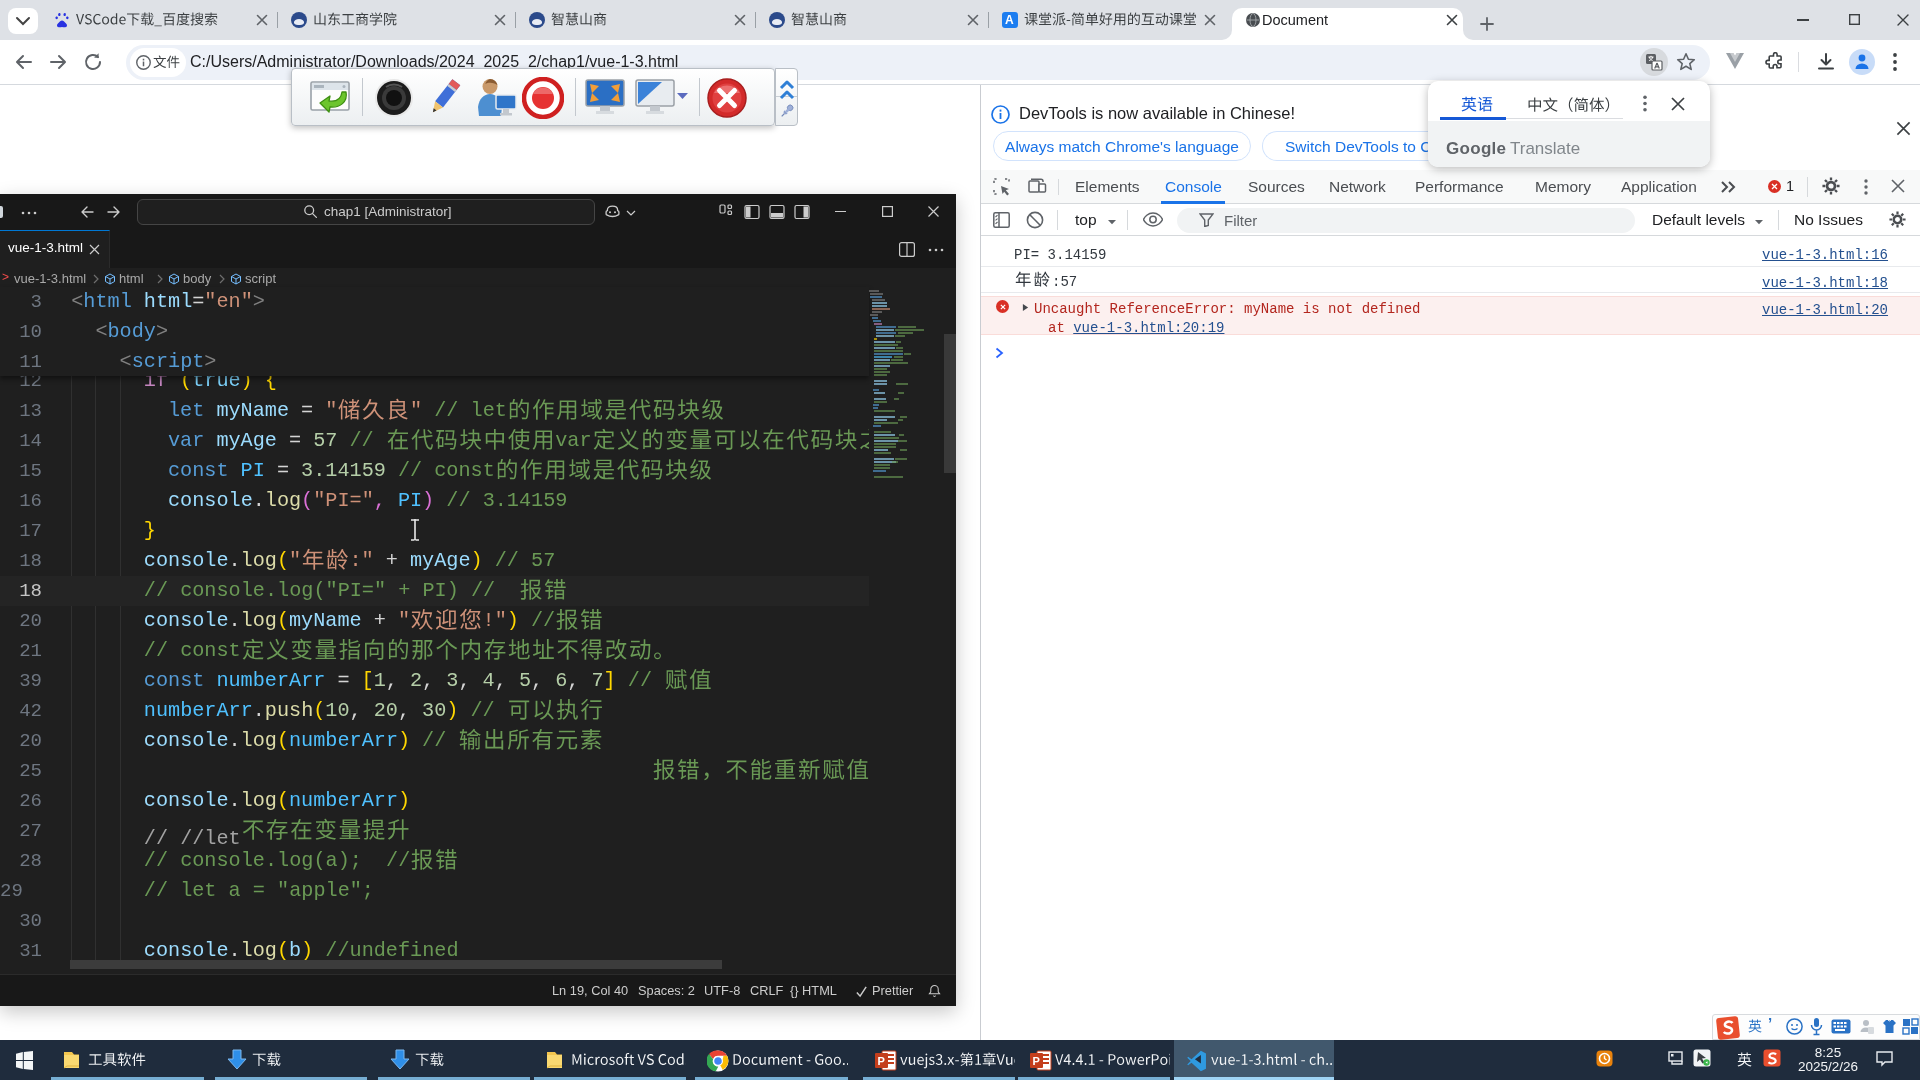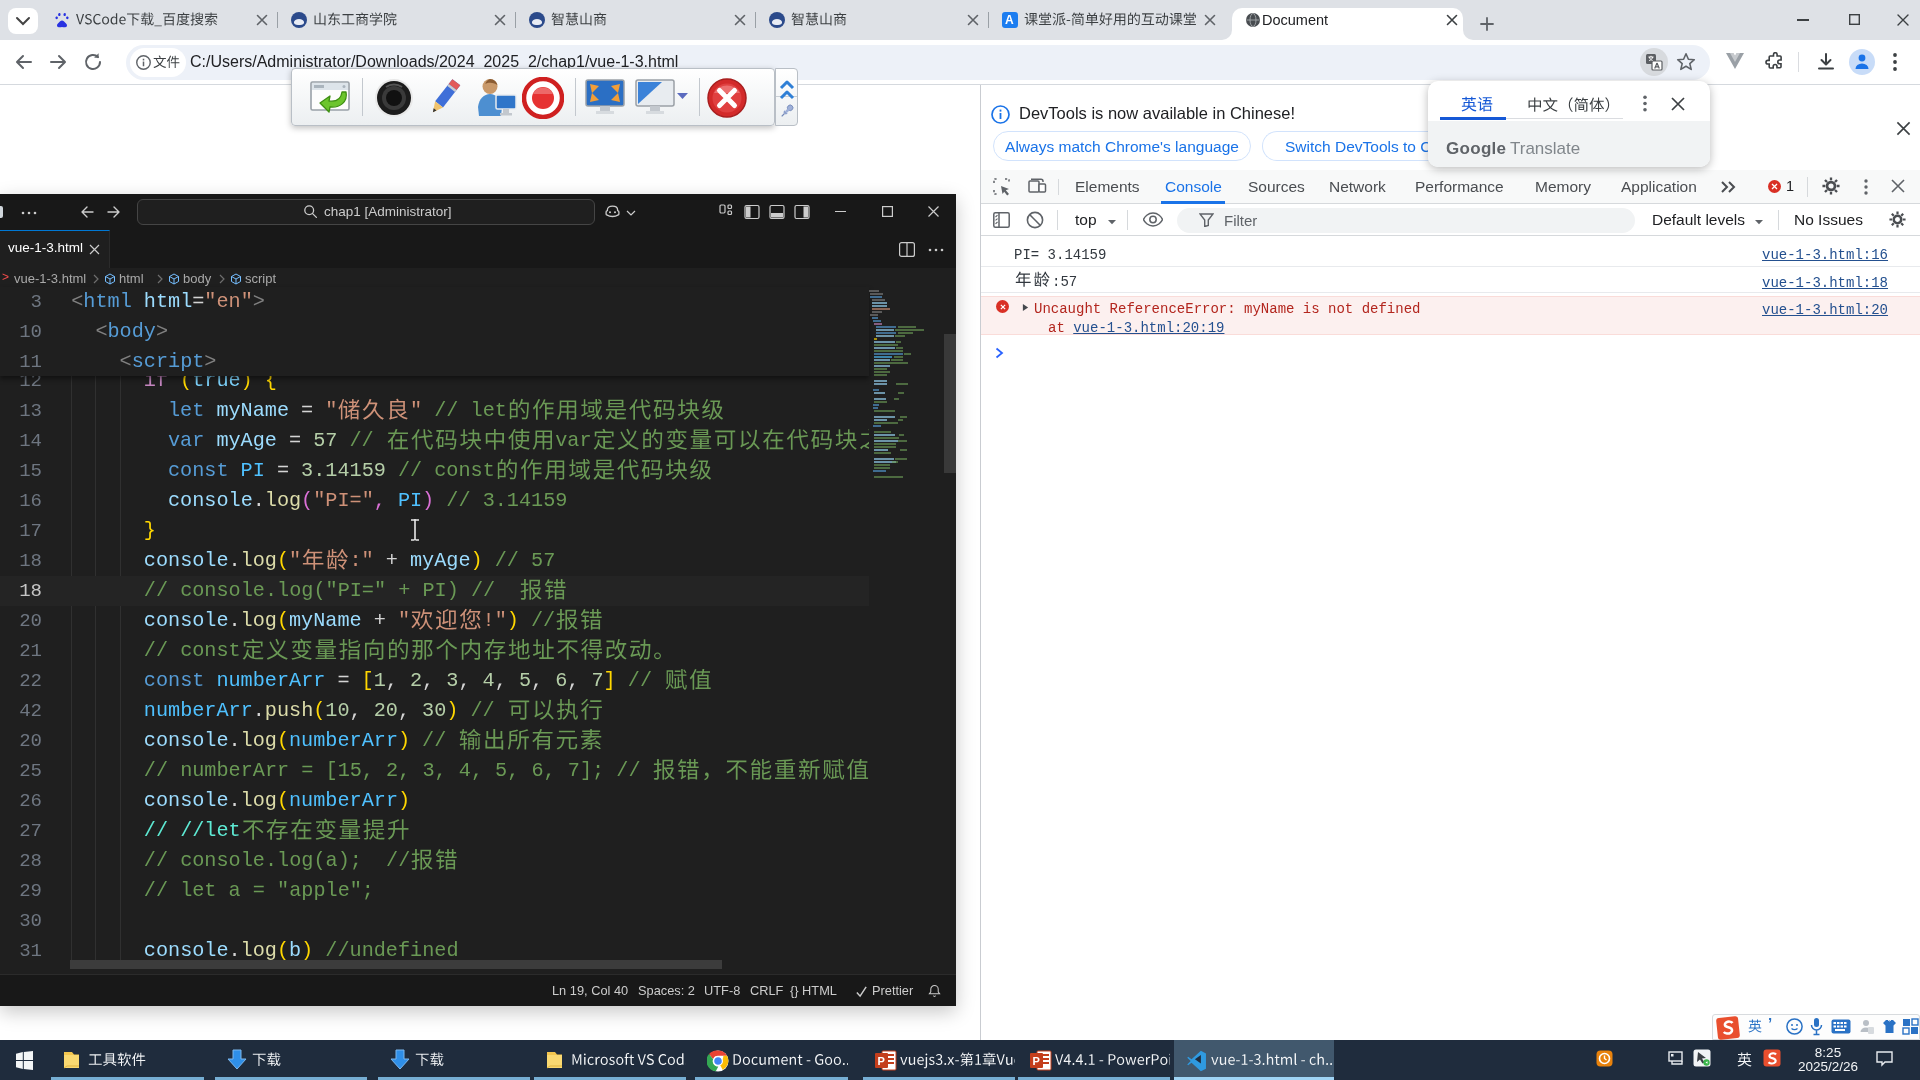--- a/index.html
+++ b/index.html
@@ -374,21 +374,21 @@
       </div>
       <div class="cl abs" style="left:0;top:349.4px;width:868px;height:30px">
         <b style="left:0;top:0;width:42px;text-align:right;color:#6e7681;font-size:19px">21</b>
         <b style="left:47.0px;top:0;color:#d4d4d4">        </b>
         <b style="left:143.8px;top:0;color:#6a9955">// const</b>
         <svg style="position:absolute;left:240.6px;top:1.9px" width="435.6" height="29.4" viewBox="0 0 435.6 29.4">
           <path fill="#6a9955" d="M5.9 11.4C5.4 15.4 4.1 18.7 1.6 20.6C2 20.9 2.7 21.5 3 21.8C4.5 20.5 5.6 18.7 6.4 16.6C8.5 20.6 11.9 21.3 16.6 21.3H21.9C21.9 20.8 22.2 20 22.5 19.6C21.4 19.7 17.5 19.7 16.7 19.7C15.3 19.7 14.1 19.6 13 19.4V14.8H19.7V13.2H13V9.5H18.8V7.9H5.6V9.5H11.2V18.9C9.3 18.2 7.9 16.9 7 14.5C7.3 13.6 7.4 12.6 7.6 11.5ZM10.4 1.2C10.8 1.9 11.2 2.8 11.5 3.5H2.7V8.4H4.3V5.1H19.8V8.4H21.5V3.5H13.4C13.2 2.7 12.6 1.6 12.1 0.8Z M34.3 1.4C35.1 3.1 36.2 5.4 36.6 6.9L38.1 6.2C37.7 4.8 36.7 2.5 35.8 0.8ZM42.9 2.6C41.5 6.9 39.4 10.7 36.4 13.8C33.5 11 31.3 7.4 29.8 3.5L28.3 4C29.9 8.2 32.2 12 35.1 15.1C32.6 17.2 29.6 19 25.8 20.2C26.1 20.6 26.5 21.3 26.7 21.7C30.6 20.3 33.8 18.5 36.3 16.2C38.9 18.6 42 20.5 45.6 21.7C45.8 21.2 46.4 20.5 46.7 20.2C43.3 19.1 40.2 17.3 37.6 15C40.8 11.7 43 7.7 44.6 3.1Z M54.2 5.7C53.6 7.3 52.4 8.9 51.2 10C51.6 10.2 52.2 10.7 52.5 10.9C53.7 9.7 55 7.9 55.8 6.1ZM64.8 6.5C66.2 7.8 67.8 9.7 68.7 11L70 10.1C69.2 8.9 67.6 7.1 66.1 5.8ZM59 1.1C59.4 1.8 59.8 2.6 60.1 3.2H50.8V4.7H57V11.6H58.7V4.7H62.2V11.6H63.9V4.7H70.2V3.2H62C61.7 2.5 61.1 1.5 60.6 0.7ZM52.2 12.2V13.8H54C55.2 15.5 56.8 17 58.8 18.2C56.3 19.2 53.3 19.9 50.4 20.3C50.7 20.6 51.1 21.3 51.2 21.8C54.5 21.2 57.7 20.4 60.5 19.1C63.1 20.4 66.3 21.3 69.8 21.8C70 21.3 70.4 20.6 70.8 20.3C67.6 19.9 64.7 19.2 62.2 18.2C64.6 16.9 66.5 15.2 67.8 12.9L66.7 12.2L66.4 12.2ZM55.9 13.8H65.2C64.1 15.2 62.4 16.5 60.5 17.4C58.6 16.4 57 15.2 55.9 13.8Z M79.1 4.9H90.3V6.1H79.1ZM79.1 2.7H90.3V3.9H79.1ZM77.4 1.6V7.1H92V1.6ZM74.6 8.1V9.4H94.8V8.1ZM78.6 13.7H83.8V15H78.6ZM85.5 13.7H91V15H85.5ZM78.6 11.5H83.8V12.7H78.6ZM85.5 11.5H91V12.7H85.5ZM74.5 19.8V21.1H95V19.8H85.5V18.5H93.1V17.3H85.5V16.1H92.6V10.4H77V16.1H83.8V17.3H76.4V18.5H83.8V19.8Z M116.5 2.2C114.8 3 111.9 3.8 109.2 4.4V1H107.6V7.4C107.6 9.4 108.3 9.9 110.9 9.9C111.4 9.9 115.6 9.9 116.2 9.9C118.4 9.9 119 9.1 119.2 6.1C118.7 6 118 5.8 117.6 5.5C117.5 7.9 117.3 8.4 116.1 8.4C115.2 8.4 111.7 8.4 111 8.4C109.5 8.4 109.2 8.2 109.2 7.4V5.8C112.2 5.2 115.5 4.4 117.8 3.5ZM109.2 16.9H116.5V19.2H109.2ZM109.2 15.5V13.2H116.5V15.5ZM107.6 11.8V21.7H109.2V20.6H116.5V21.6H118.2V11.8ZM101.8 0.9V5.5H98.6V7.1H101.8V11.9L98.3 12.9L98.8 14.5L101.8 13.7V19.7C101.8 20 101.6 20.1 101.3 20.1C101 20.1 100.1 20.1 99.1 20.1C99.3 20.6 99.5 21.3 99.6 21.7C101.1 21.7 102 21.6 102.6 21.4C103.2 21.1 103.4 20.7 103.4 19.7V13.2L106.4 12.2L106.2 10.7L103.4 11.5V7.1H106.1V5.5H103.4V0.9Z M131.7 0.9C131.4 2 130.8 3.6 130.3 4.8H124V21.7H125.7V6.5H140.6V19.4C140.6 19.9 140.5 20 140 20C139.5 20 138 20 136.4 19.9C136.6 20.4 136.9 21.2 136.9 21.7C139 21.7 140.4 21.7 141.2 21.4C142 21.1 142.3 20.6 142.3 19.4V4.8H132.1C132.7 3.7 133.3 2.4 133.8 1.2ZM130.2 11H135.9V15.4H130.2ZM128.7 9.5V18.6H130.2V17H137.5V9.5Z M158.5 10.3C159.7 12 161.3 14.2 161.9 15.6L163.4 14.7C162.6 13.4 161.1 11.2 159.8 9.6ZM151.4 0.9C151.2 2 150.9 3.4 150.5 4.6H148V21.1H149.5V19.3H155.8V4.6H152.1C152.4 3.6 152.9 2.3 153.3 1.2ZM149.5 6.1H154.3V10.8H149.5ZM149.5 17.8V12.3H154.3V17.8ZM159.5 0.8C158.8 3.9 157.6 7.1 156 9.1C156.4 9.3 157.1 9.8 157.4 10C158.2 9 158.9 7.6 159.6 6H165.3C165.1 15.1 164.7 18.6 164 19.4C163.7 19.7 163.5 19.7 163 19.7C162.5 19.7 161.1 19.7 159.7 19.6C160 20 160.2 20.8 160.2 21.2C161.5 21.3 162.8 21.3 163.6 21.3C164.4 21.2 164.9 21 165.4 20.3C166.3 19.2 166.6 15.7 167 5.3C167 5.1 167 4.5 167 4.5H160.2C160.5 3.4 160.9 2.3 161.1 1.2Z M179.9 3.6 179.8 7.4H176.6C176.6 6.2 176.7 4.9 176.7 3.6ZM171.5 12.6V14.2H174.2C173.6 16.7 172.7 18.8 171.1 20.4C171.5 20.7 172.3 21.4 172.5 21.7C174.2 19.7 175.3 17.2 175.8 14.2H179.7C179.6 17.4 179.5 18.8 179.2 19.2C179 19.6 178.8 19.7 178.5 19.7C178.1 19.7 177.1 19.7 176.1 19.6C176.4 20.1 176.6 20.8 176.6 21.4C177.6 21.4 178.6 21.5 179.3 21.4C180 21.3 180.4 21 180.8 20.4C181.5 19.3 181.5 15.4 181.5 3C181.5 2.8 181.5 2 181.5 2H171.4V3.6H175C175 4.9 174.9 6.2 174.9 7.4H171.7V8.9H174.8C174.8 10.2 174.6 11.5 174.4 12.6ZM179.8 8.9 179.8 12.6H176.1C176.3 11.5 176.4 10.2 176.5 8.9ZM183.4 2.1V21.7H185.1V3.7H189.4C188.7 5.5 187.6 7.9 186.6 9.8C189 11.8 189.8 13.4 189.8 14.8C189.8 15.7 189.6 16.3 189.1 16.6C188.8 16.8 188.3 16.8 187.9 16.8C187.4 16.9 186.6 16.9 185.8 16.8C186.1 17.3 186.2 18 186.3 18.4C187 18.5 187.9 18.5 188.6 18.4C189.2 18.3 189.8 18.2 190.2 17.9C191 17.4 191.4 16.3 191.4 15C191.4 13.4 190.7 11.7 188.3 9.5C189.5 7.5 190.7 4.9 191.6 2.8L190.5 2L190.2 2.1Z M204.8 7.6V21.7H206.6V7.6ZM205.8 0.9C203.6 4.7 199.5 8 195.2 9.8C195.7 10.2 196.2 10.9 196.5 11.4C199.9 9.7 203.3 7.1 205.7 3.9C208.7 7.5 211.7 9.6 215.1 11.4C215.3 10.9 215.8 10.2 216.3 9.9C212.8 8.2 209.6 6 206.7 2.6L207.3 1.6Z M220.8 4.8V21.8H222.5V6.5H229C228.9 9.4 228.1 13.2 223.1 15.9C223.5 16.1 224.1 16.8 224.3 17.1C227.4 15.4 229 13.2 229.9 11C231.9 13 234.2 15.3 235.4 16.8L236.8 15.7C235.4 14 232.6 11.4 230.4 9.4C230.6 8.4 230.7 7.4 230.8 6.5H237.3V19.4C237.3 19.9 237.2 20 236.8 20C236.3 20 234.8 20 233.2 20C233.4 20.4 233.7 21.2 233.8 21.7C235.8 21.7 237.2 21.7 238 21.4C238.8 21.1 239 20.6 239 19.5V4.8H230.8V0.9H229.1V4.8Z M256.7 12V13.9H250.4V15.5H256.7V19.7C256.7 20 256.6 20.1 256.2 20.1C255.8 20.1 254.4 20.1 252.9 20.1C253.2 20.6 253.4 21.2 253.4 21.7C255.4 21.7 256.7 21.7 257.4 21.4C258.2 21.2 258.4 20.7 258.4 19.7V15.5H264.4V13.9H258.4V12.6C260 11.5 261.8 10.1 263 8.8L261.9 7.9L261.6 8H252.3V9.6H260C259 10.5 257.8 11.4 256.7 12ZM251.5 0.9C251.2 1.9 250.9 2.9 250.5 3.9H244.2V5.5H249.8C248.4 8.6 246.3 11.5 243.5 13.5C243.8 13.9 244.2 14.6 244.4 15C245.3 14.3 246.2 13.5 247 12.7V21.7H248.8V10.6C249.9 9 250.9 7.3 251.7 5.5H264V3.9H252.4C252.7 3 253 2.2 253.2 1.3Z M276.7 3V9.2L274.3 10.2L274.9 11.7L276.7 11V18.1C276.7 20.6 277.4 21.2 280 21.2C280.6 21.2 285 21.2 285.6 21.2C288 21.2 288.5 20.2 288.8 17.1C288.3 17 287.7 16.7 287.3 16.4C287.1 19 286.9 19.7 285.6 19.7C284.7 19.7 280.9 19.7 280.1 19.7C278.6 19.7 278.3 19.4 278.3 18.2V10.3L281.4 9V16.7H283V8.3L286.1 7C286.1 10.6 286.1 13.1 286 13.6C285.8 14.2 285.6 14.2 285.3 14.2C285.1 14.2 284.3 14.2 283.8 14.2C284 14.6 284.1 15.2 284.2 15.7C284.8 15.7 285.7 15.7 286.3 15.5C287 15.4 287.4 15 287.5 14C287.7 13.1 287.7 9.8 287.7 5.5L287.8 5.2L286.6 4.7L286.3 5L286 5.3L283 6.6V0.9H281.4V7.2L278.3 8.5V3ZM267.7 16.4 268.4 18.1C270.4 17.2 273 16.1 275.4 15L275 13.4L272.4 14.5V8H275.1V6.4H272.4V1.2H270.8V6.4H267.9V8H270.8V15.2C269.7 15.7 268.6 16.1 267.7 16.4Z M301 5.9V19.3H298.3V20.9H312.9V19.3H307.7V10.4H312.6V8.7H307.7V1.1H306V19.3H302.7V5.9ZM292 16.2 292.6 17.9C294.7 17 297.5 15.9 300.1 14.7L299.8 13.2L296.9 14.4V8H299.9V6.4H296.9V1.2H295.3V6.4H292.2V8H295.3V15C294 15.5 292.9 15.9 292 16.2Z M328 9.1C330.7 10.9 334.1 13.6 335.7 15.3L337.1 14C335.4 12.3 332 9.7 329.3 8ZM317 2.5V4.2H327C324.8 8.1 320.9 11.9 316.4 14.1C316.8 14.5 317.3 15.2 317.5 15.6C320.7 14 323.5 11.7 325.8 9V21.7H327.6V6.7C328.2 5.9 328.7 5.1 329.2 4.2H336.4V2.5Z M350.5 6H358V7.8H350.5ZM350.5 2.9H358V4.7H350.5ZM348.8 1.6V9.1H359.7V1.6ZM348.9 16.6C349.9 17.6 351.1 19 351.7 19.9L353 19C352.4 18.1 351.1 16.8 350.1 15.9ZM345.3 1C344.3 2.6 342.2 4.5 340.5 5.6C340.7 6 341.2 6.6 341.4 7C343.4 5.7 345.5 3.6 346.9 1.6ZM346.9 14V15.5H356.1V19.8C356.1 20.1 356 20.2 355.6 20.2C355.3 20.2 354.2 20.2 352.9 20.2C353.1 20.6 353.3 21.3 353.4 21.7C355.1 21.7 356.2 21.7 356.9 21.5C357.6 21.2 357.7 20.8 357.7 19.8V15.5H361.1V14H357.7V12.1H360.8V10.6H347.4V12.1H356.1V14ZM345.7 6C344.3 8.3 342.2 10.6 340.1 12.1C340.4 12.5 340.8 13.4 341 13.8C341.9 13.1 342.8 12.2 343.6 11.3V21.7H345.3V9.3C346 8.4 346.6 7.5 347.2 6.5Z M377.4 6.7H382.1C381.6 9.6 380.9 12.1 379.8 14.2C378.6 12.1 377.9 9.6 377.3 6.9ZM365.5 2.5V4.2H371.9V9H365.8V17.6C365.8 18.4 365.4 18.7 365.1 18.9C365.4 19.3 365.7 20.1 365.8 20.6C366.3 20.2 367.1 19.8 373.7 17.3C373.7 16.9 373.5 16.1 373.5 15.7L367.5 17.8V10.6H373.5L373.4 10.8C373.7 11 374.4 11.7 374.7 12C375.3 11.2 375.8 10.3 376.3 9.3C376.9 11.7 377.7 13.9 378.8 15.8C377.4 17.7 375.6 19.2 373.2 20.3C373.5 20.6 374 21.4 374.2 21.8C376.5 20.6 378.3 19.2 379.8 17.4C381 19.2 382.6 20.6 384.5 21.6C384.8 21.1 385.3 20.5 385.7 20.2C383.7 19.2 382.1 17.8 380.8 15.9C382.3 13.4 383.2 10.4 383.8 6.7H385.3V5.1H377.9C378.3 3.9 378.7 2.5 378.9 1.2L377.3 0.9C376.6 4.6 375.3 8.2 373.5 10.6V2.5Z M390 2.8V4.3H398.8V2.8ZM402.8 1.3C402.8 2.9 402.8 4.5 402.7 6.1H399.5V7.8H402.6C402.4 12.9 401.4 17.6 398.4 20.5C398.8 20.7 399.4 21.3 399.7 21.7C403 18.5 404 13.4 404.3 7.8H407.7C407.4 15.8 407.1 18.8 406.5 19.5C406.3 19.7 406 19.8 405.6 19.8C405.2 19.8 404 19.8 402.7 19.7C403 20.2 403.2 20.9 403.2 21.3C404.4 21.4 405.7 21.4 406.4 21.4C407.1 21.3 407.5 21.1 408 20.5C408.8 19.5 409 16.3 409.4 7C409.4 6.7 409.4 6.1 409.4 6.1H404.4C404.4 4.5 404.4 2.9 404.4 1.3ZM390 18.9 390 18.9V18.9C390.6 18.6 391.4 18.4 397.7 16.9L398.1 18.5L399.6 18C399.1 16.4 398.1 13.7 397.3 11.7L395.9 12C396.3 13.1 396.8 14.3 397.2 15.5L391.8 16.6C392.7 14.6 393.5 12.1 394.1 9.7H399.2V8.1H389.2V9.7H392.4C391.8 12.4 390.8 15 390.5 15.8C390.1 16.6 389.8 17.2 389.5 17.3C389.7 17.8 389.9 18.6 390 18.9Z M416.6 14.4C414.7 14.4 413.1 15.9 413.1 17.8C413.1 19.7 414.7 21.3 416.6 21.3C418.5 21.3 420 19.7 420 17.8C420 15.9 418.5 14.4 416.6 14.4ZM416.6 20.1C415.3 20.1 414.3 19.1 414.3 17.8C414.3 16.6 415.3 15.5 416.6 15.5C417.9 15.5 418.9 16.6 418.9 17.8C418.9 19.1 417.9 20.1 416.6 20.1Z"></path>
         </svg>
       </div>
       <div class="cl abs" style="left:0;top:379.4px;width:956px;height:30px">
-        <b style="left:0;top:0;width:42px;text-align:right;color:#6e7681;font-size:19px">22</b>
+        <b style="left:0;top:0;width:42px;text-align:right;color:#6e7681;font-size:19px">39</b>
         <b style="left:47.0px;top:0;color:#d4d4d4">        </b>
         <b style="left:143.8px;top:0;color:#569cd6">const</b>
         <b style="left:204.29999999999998px;top:0;color:#d4d4d4"> </b>
         <b style="left:216.4px;top:0;color:#4fc1ff">numberArr</b>
         <b style="left:325.3px;top:0;color:#d4d4d4"> = </b>
         <b style="left:361.59999999999997px;top:0;color:#ffd700">[</b>
         <b style="left:373.7px;top:0;color:#b5cea8">1</b>
         <b style="left:385.8px;top:0;color:#d4d4d4">, </b>
         <b style="left:410.0px;top:0;color:#b5cea8">2</b>
         <b style="left:422.09999999999997px;top:0;color:#d4d4d4">, </b>
@@ -438,53 +438,52 @@
         <b style="left:397.9px;top:0;color:#ffd700">)</b>
         <b style="left:410.0px;top:0;color:#d4d4d4"> </b>
         <b style="left:422.09999999999997px;top:0;color:#6a9955">// </b>
         <svg style="position:absolute;left:458.4px;top:1.9px" width="145.2" height="29.4" viewBox="0 0 145.2 29.4">
           <path fill="#6a9955" d="M17.4 9.8V18H18.7V9.8ZM20.3 9V19.8C20.3 20 20.2 20.1 19.9 20.1C19.6 20.1 18.7 20.1 17.7 20.1C17.9 20.5 18.1 21.1 18.1 21.5C19.5 21.5 20.4 21.5 20.9 21.3C21.5 21 21.6 20.6 21.6 19.8V9ZM2.4 12.4C2.6 12.3 3.2 12.1 4 12.1H5.7V15.2C4.2 15.6 2.8 15.9 1.7 16.1L2.1 17.7L5.7 16.8V21.7H7.2V16.4L9.1 15.9L9 14.5L7.2 14.9V12.1H9V10.6H7.2V7.1H5.7V10.6H3.8C4.4 9 4.9 7.1 5.4 5.2H9.1V3.6H5.7C5.9 2.8 6 2 6.1 1.2L4.6 0.9C4.5 1.8 4.3 2.7 4.2 3.6H1.9V5.2H3.9C3.5 7 3.1 8.6 2.9 9.2C2.5 10.2 2.3 10.9 1.9 11C2.1 11.4 2.3 12.1 2.4 12.4ZM15.7 0.8C14.2 3.2 11.4 5.5 8.7 6.7C9.1 7.1 9.5 7.6 9.8 8C10.4 7.7 11 7.3 11.6 6.9V7.9H19.9V6.8C20.5 7.1 21.1 7.4 21.7 7.8C21.9 7.3 22.4 6.8 22.8 6.4C20.4 5.4 18.3 4.1 16.6 2.2L17.1 1.5ZM12.2 6.5C13.5 5.5 14.7 4.5 15.7 3.3C16.8 4.6 18.1 5.6 19.5 6.5ZM14.7 10.7V12.5H11.6V10.7ZM10.2 9.4V21.6H11.6V17H14.7V19.9C14.7 20.1 14.6 20.2 14.5 20.2C14.2 20.2 13.6 20.2 12.9 20.2C13.1 20.6 13.3 21.2 13.4 21.6C14.3 21.6 15 21.6 15.5 21.3C16 21.1 16.1 20.6 16.1 19.9V9.4ZM11.6 13.8H14.7V15.7H11.6Z M27.4 12.2V20.4H43.4V21.7H45.2V12.2H43.4V18.7H37.2V10.8H44.3V2.9H42.5V9.1H37.2V0.9H35.3V9.1H30.2V3H28.4V10.8H35.3V18.7H29.2V12.2Z M61.3 3.2V10.7C61.3 13.9 61 17.8 58.3 20.6C58.7 20.8 59.4 21.4 59.6 21.8C62.6 18.8 63 14.1 63 10.7V10.2H66.5V21.6H68.2V10.2H70.9V8.6H63V4.4C65.6 4 68.5 3.4 70.4 2.6L69.3 1.2C67.4 2 64.1 2.8 61.3 3.2ZM53.1 11.7V11.1V8.1H57.6V11.7ZM59.2 1.4C57.4 2.2 54.1 2.8 51.4 3.2V11.1C51.4 14 51.3 17.9 49.9 20.7C50.2 20.9 50.9 21.4 51.2 21.8C52.5 19.4 52.9 16.1 53 13.3H59.2V6.6H53.1V4.4C55.6 4.1 58.4 3.6 60.3 2.8Z M82.2 0.9C82 1.9 81.6 2.9 81.2 3.9H74.8V5.4H80.5C79.1 8.4 77 11.2 74.3 13C74.6 13.3 75.2 14 75.4 14.3C76.8 13.3 78.1 12.1 79.2 10.7V21.7H80.8V17.2H90.3V19.6C90.3 19.9 90.2 20 89.8 20C89.4 20.1 88 20.1 86.5 20C86.7 20.5 87 21.2 87.1 21.6C89 21.6 90.3 21.6 91 21.4C91.8 21.1 92 20.6 92 19.6V8.1H81C81.5 7.2 82 6.3 82.4 5.4H94.6V3.9H83.1C83.4 3 83.7 2.2 84 1.3ZM80.8 13.4H90.3V15.7H80.8ZM80.8 11.9V9.6H90.3V11.9Z M100.9 2.7V4.3H117V2.7ZM98.9 9V10.7H104.7C104.4 14.9 103.5 18.5 98.7 20.3C99.1 20.6 99.6 21.3 99.7 21.6C105 19.5 106.1 15.5 106.5 10.7H110.8V18.8C110.8 20.7 111.3 21.3 113.4 21.3C113.8 21.3 116.2 21.3 116.6 21.3C118.6 21.3 119 20.2 119.3 16.4C118.8 16.2 118.1 15.9 117.6 15.6C117.6 19.1 117.4 19.7 116.5 19.7C116 19.7 114 19.7 113.6 19.7C112.7 19.7 112.5 19.6 112.5 18.7V10.7H118.9V9Z M136.2 18C138.1 18.9 140.5 20.4 141.7 21.3L143 20.3C141.7 19.3 139.3 17.9 137.4 17ZM128.4 17C127.1 18.3 124.9 19.4 122.8 20.2C123.2 20.5 123.9 21.1 124.2 21.4C126.1 20.5 128.4 19.1 130 17.6ZM126.2 13.3C126.6 13.1 127.2 13 131.7 12.8C129.7 13.6 127.9 14.3 127.1 14.5C125.8 15 124.8 15.3 124 15.4C124.2 15.8 124.4 16.5 124.4 16.8C125 16.7 125.9 16.6 132.6 16.2V19.7C132.6 20 132.5 20.1 132.2 20.1C131.8 20.1 130.6 20.1 129.2 20.1C129.5 20.5 129.7 21.1 129.8 21.6C131.5 21.6 132.6 21.6 133.3 21.4C134.1 21.1 134.3 20.6 134.3 19.8V16.1L139.9 15.8C140.5 16.3 141 16.8 141.4 17.2L142.7 16.3C141.8 15.2 139.8 13.8 138.3 12.8L137 13.6C137.5 13.9 138 14.3 138.5 14.6L129.2 15.1C132.3 14.1 135.5 12.8 138.5 11.1L137.3 10C136.5 10.5 135.6 11 134.7 11.4L129.4 11.7C130.6 11.2 131.8 10.6 133 9.9L132.4 9.4H143.3V8.1H133.9V6.6H140.9V5.3H133.9V3.9H142.2V2.6H133.9V0.9H132.2V2.6H124.2V3.9H132.2V5.3H125.4V6.6H132.2V8.1H123V9.4H131C129.5 10.4 127.8 11.1 127.3 11.4C126.7 11.6 126.2 11.8 125.7 11.8C125.9 12.2 126.1 12.9 126.2 13.3Z"></path>
         </svg>
       </div>
       <div class="cl abs" style="left:0;top:469.4px;width:1048px;height:30px">
         <b style="left:0;top:0;width:42px;text-align:right;color:#6e7681;font-size:19px">25</b>
         <b style="left:47.0px;top:0;color:#d4d4d4">        </b>
-        <b style="left:143.8px;top:0;color:#6a9955">// numberArr = [15, 2, 3, 4, 5, 6, 7]; // </b>
         <svg style="position:absolute;left:652.0px;top:1.9px" width="217.8" height="29.4" viewBox="0 0 217.8 29.4">
           <path fill="#6a9955" d="M10.4 1.7V21.7H12.1V11H12.7C13.6 13.3 14.8 15.5 16.2 17.4C15.1 18.7 13.7 19.7 12.2 20.5C12.6 20.8 13.1 21.4 13.3 21.8C14.9 20.9 16.2 19.9 17.3 18.6C18.5 19.9 19.9 20.9 21.4 21.6C21.7 21.2 22.2 20.5 22.6 20.2C21 19.6 19.6 18.6 18.4 17.3C20.1 15.2 21.2 12.5 21.8 9.7L20.7 9.4L20.3 9.4H12.1V3.3H19.3C19.2 5.3 19 6.2 18.8 6.5C18.6 6.6 18.3 6.7 17.8 6.7C17.4 6.7 15.9 6.6 14.4 6.5C14.7 6.9 14.9 7.5 14.9 7.9C16.4 8 17.8 8 18.5 8C19.3 7.9 19.8 7.8 20.2 7.4C20.7 6.9 20.9 5.6 21 2.4C21 2.2 21 1.7 21 1.7ZM14.3 11H19.7C19.2 12.8 18.4 14.5 17.3 16.1C16.1 14.6 15.1 12.8 14.3 11ZM5.1 0.9V5.5H1.9V7.1H5.1V11.9L1.5 12.9L2 14.6L5.1 13.7V19.6C5.1 20 4.9 20.1 4.6 20.1C4.2 20.1 3.1 20.1 1.8 20.1C2 20.6 2.3 21.3 2.3 21.7C4.1 21.7 5.2 21.7 5.9 21.4C6.5 21.1 6.8 20.6 6.8 19.6V13.2L9.5 12.4L9.3 10.7L6.8 11.5V7.1H9.4V5.5H6.8V0.9Z M29 1C28.3 3.1 27.2 5.1 25.8 6.4C26.1 6.7 26.6 7.6 26.7 7.9C27.4 7.2 28.1 6.2 28.7 5.2H34.1V3.6H29.6C29.9 2.9 30.2 2.2 30.5 1.4ZM26.4 12.1V13.7H29.6V18.2C29.6 19.1 28.9 19.8 28.5 20C28.8 20.3 29.2 21 29.3 21.4C29.7 21.1 30.2 20.7 34 18.5C33.9 18.2 33.8 17.5 33.7 17.1L31.1 18.5V13.7H34.2V12.1H31.1V9.1H33.7V7.5H27.4V9.1H29.6V12.1ZM41.9 0.9V3.9H38.8V0.9H37.2V3.9H35V5.4H37.2V8.4H34.5V9.9H46.7V8.4H43.5V5.4H46.1V3.9H43.5V0.9ZM38.8 5.4H41.9V8.4H38.8ZM37.4 16.9H43.5V19.3H37.4ZM37.4 15.5V13.2H43.5V15.5ZM35.8 11.7V21.7H37.4V20.7H43.5V21.6H45.1V11.7Z M52.7 22.3C55.1 21.5 56.7 19.6 56.7 17.2C56.7 15.6 56 14.6 54.7 14.6C53.8 14.6 53 15.2 53 16.2C53 17.3 53.8 17.8 54.7 17.8L55.1 17.8C55 19.3 54 20.4 52.3 21.1Z M86 9.1C88.7 10.9 92.1 13.6 93.7 15.3L95.1 14C93.4 12.3 90 9.7 87.3 8ZM75 2.5V4.2H85C82.8 8.1 78.9 11.9 74.4 14.1C74.8 14.5 75.3 15.2 75.5 15.6C78.7 14 81.5 11.7 83.8 9V21.7H85.6V6.7C86.2 5.9 86.7 5.1 87.2 4.2H94.4V2.5Z M106.3 10.4V12.4H101.4V10.4ZM99.9 9V21.7H101.4V17.1H106.3V19.7C106.3 20 106.2 20.1 105.9 20.1C105.6 20.1 104.6 20.1 103.5 20.1C103.8 20.5 104 21.2 104.1 21.6C105.5 21.6 106.5 21.6 107.1 21.4C107.7 21.1 107.9 20.6 107.9 19.7V9ZM101.4 13.7H106.3V15.7H101.4ZM117 2.6C115.7 3.3 113.7 4.1 111.7 4.8V1H110.1V8.5C110.1 10.3 110.6 10.8 112.8 10.8C113.2 10.8 116.2 10.8 116.7 10.8C118.5 10.8 119 10.1 119.2 7.3C118.7 7.2 118 7 117.7 6.7C117.6 8.9 117.4 9.3 116.5 9.3C115.9 9.3 113.4 9.3 112.9 9.3C111.9 9.3 111.7 9.2 111.7 8.4V6.1C113.9 5.5 116.3 4.7 118.1 3.9ZM117.3 12.7C116 13.5 113.8 14.4 111.7 15.1V11.5H110.1V19.1C110.1 21 110.6 21.5 112.8 21.5C113.3 21.5 116.3 21.5 116.8 21.5C118.7 21.5 119.2 20.7 119.4 17.7C118.9 17.5 118.2 17.3 117.8 17C117.8 19.6 117.6 20 116.7 20C116 20 113.5 20 113 20C111.9 20 111.7 19.9 111.7 19.1V16.5C114 15.9 116.6 15 118.4 14ZM99.5 7.4C100 7.2 100.8 7.1 107 6.7C107.2 7.1 107.3 7.5 107.5 7.9L108.9 7.2C108.5 5.8 107.2 3.8 106 2.3L104.7 2.8C105.2 3.6 105.8 4.5 106.3 5.4L101.3 5.6C102.3 4.4 103.3 2.9 104.1 1.4L102.3 0.9C101.6 2.6 100.4 4.4 100 4.9C99.6 5.4 99.2 5.7 98.9 5.8C99.1 6.2 99.4 7 99.5 7.4Z M125.4 7.7V14.7H132.2V16.3H124.7V17.6H132.2V19.6H123V21H143.2V19.6H133.9V17.6H141.8V16.3H133.9V14.7H141V7.7H133.9V6.3H143.1V4.9H133.9V3.2C136.5 3 139 2.7 140.9 2.4L140 1.1C136.5 1.7 130.1 2.1 124.8 2.2C125 2.6 125.1 3.2 125.2 3.6C127.4 3.5 129.8 3.4 132.2 3.3V4.9H123.1V6.3H132.2V7.7ZM127 11.8H132.2V13.5H127ZM133.9 11.8H139.2V13.5H133.9ZM127 8.9H132.2V10.6H127ZM133.9 8.9H139.2V10.6H133.9Z M154.1 15.1C154.8 16.2 155.6 17.8 156 18.7L157.2 18C156.8 17.1 156 15.6 155.3 14.5ZM149.1 14.6C148.6 16 147.9 17.4 146.9 18.4C147.3 18.6 147.9 19 148.1 19.2C149 18.2 149.9 16.5 150.4 14.9ZM158.5 3.1V10.9C158.5 13.9 158.3 17.8 156.4 20.5C156.8 20.7 157.4 21.2 157.7 21.5C159.8 18.6 160.1 14.1 160.1 10.9V10.1H163.5V21.6H165.2V10.1H167.7V8.6H160.1V4.2C162.5 3.9 165.1 3.3 167 2.6L165.6 1.3C163.9 2 161 2.7 158.5 3.1ZM150.8 1.2C151.2 1.8 151.6 2.6 151.8 3.3H147.4V4.7H157.4V3.3H153.6C153.3 2.5 152.8 1.6 152.4 0.8ZM154.5 4.8C154.2 5.9 153.7 7.4 153.3 8.4H147V9.9H151.7V12.2H147.1V13.7H151.7V19.5C151.7 19.7 151.6 19.8 151.4 19.8C151.2 19.8 150.5 19.8 149.7 19.8C149.9 20.2 150.1 20.8 150.2 21.2C151.3 21.2 152 21.2 152.6 21C153.1 20.7 153.2 20.3 153.2 19.5V13.7H157.5V12.2H153.2V9.9H157.7V8.4H154.8C155.3 7.5 155.7 6.3 156.1 5.2ZM148.8 5.2C149.3 6.2 149.6 7.6 149.7 8.4L151.2 8C151.1 7.2 150.7 5.8 150.2 4.9Z M180.2 2.6V4.1H185.9V2.6ZM188.6 2C189.3 2.9 190.2 4.3 190.6 5.1L191.8 4.5C191.4 3.7 190.5 2.4 189.7 1.5ZM174.6 5.3V11.5C174.6 14.2 174.3 18.2 171.1 20.4C171.4 20.7 171.8 21.2 172 21.5C175.6 18.9 176 14.7 176 11.5V5.3ZM175.4 16.8C176.2 17.9 177.1 19.5 177.5 20.5L178.7 19.7C178.3 18.7 177.4 17.2 176.6 16.1ZM172 2.2V15.7H173.3V3.8H177.2V15.6H178.5V2.2ZM186.6 0.9C186.6 2.8 186.6 4.6 186.7 6.4H179.2V7.8H186.7C187.1 15.6 188 21.7 190.2 21.7C191.5 21.7 192 20.6 192.2 17.2C191.8 17 191.3 16.7 191 16.4C191 18.9 190.8 20.2 190.5 20.2C189.4 20.2 188.5 15 188.2 7.8H191.9V6.4H188.1C188.1 4.6 188.1 2.8 188.1 0.9ZM178.8 19.5 179.1 21C181.4 20.6 184.4 19.9 187.3 19.3L187.1 18L184.5 18.5V13.8H186.6V12.4H184.5V8.7H183.1V18.7L181.4 19V10.1H180.1V19.3Z M207.9 0.9C207.9 1.6 207.8 2.4 207.6 3.2H201.8V4.7H207.4C207.2 5.5 207.1 6.2 206.9 6.8H203V19.6H200.9V21.1H216.1V19.6H214V6.8H208.5C208.7 6.2 208.8 5.5 209 4.7H215.4V3.2H209.3L209.7 1ZM204.6 19.6V17.7H212.5V19.6ZM204.6 11.3H212.5V13.3H204.6ZM204.6 10.1V8.2H212.5V10.1ZM204.6 14.5H212.5V16.5H204.6ZM200.4 0.9C199.2 4.4 197.2 7.7 195.1 10C195.4 10.4 195.9 11.2 196.1 11.6C196.7 10.9 197.4 10.1 198 9.2V21.7H199.6V6.6C200.5 5 201.3 3.2 201.9 1.4Z"></path>
         </svg>
       </div>
       <div class="cl abs" style="left:0;top:499.4px;width:956px;height:30px">
         <b style="left:0;top:0;width:42px;text-align:right;color:#6e7681;font-size:19px">26</b>
         <b style="left:47.0px;top:0;color:#d4d4d4">        </b>
         <b style="left:143.8px;top:0;color:#9cdcfe">console</b>
         <b style="left:228.5px;top:0;color:#d4d4d4">.</b>
         <b style="left:240.6px;top:0;color:#dcdcaa">log</b>
         <b style="left:276.9px;top:0;color:#ffd700">(</b>
         <b style="left:289.0px;top:0;color:#4fc1ff">numberArr</b>
         <b style="left:397.9px;top:0;color:#ffd700">)</b>
       </div>
       <div class="cl abs" style="left:0;top:529.4px;width:956px;height:30px">
         <b style="left:0;top:0;width:42px;text-align:right;color:#6e7681;font-size:19px">27</b>
         <b style="left:47.0px;top:0;color:#d4d4d4">        </b>
-        <b style="left:143.8px;top:0;color:#5eead4">// //let</b>
+        <b style="left:143.8px;top:8px;color:#a3a3a3">// //let</b>
         <svg style="position:absolute;left:240.6px;top:1.9px" width="169.4" height="29.4" viewBox="0 0 169.4 29.4">
           <path fill="#6a9955" d="M13.4 9.1C16.1 10.9 19.5 13.6 21.1 15.3L22.5 14C20.8 12.3 17.4 9.7 14.7 8ZM2.4 2.5V4.2H12.4C10.2 8.1 6.3 11.9 1.8 14.1C2.2 14.5 2.7 15.2 2.9 15.6C6.1 14 8.9 11.7 11.2 9V21.7H13V6.7C13.6 5.9 14.1 5.1 14.6 4.2H21.8V2.5Z M38.9 12V13.9H32.6V15.5H38.9V19.7C38.9 20 38.8 20.1 38.4 20.1C38 20.1 36.6 20.1 35.1 20.1C35.4 20.6 35.6 21.2 35.6 21.7C37.6 21.7 38.9 21.7 39.6 21.4C40.4 21.2 40.6 20.7 40.6 19.7V15.5H46.6V13.9H40.6V12.6C42.2 11.5 44 10.1 45.2 8.8L44.1 7.9L43.8 8H34.5V9.6H42.2C41.2 10.5 40 11.4 38.9 12ZM33.7 0.9C33.4 1.9 33.1 2.9 32.7 3.9H26.4V5.5H32C30.6 8.6 28.5 11.5 25.7 13.5C26 13.9 26.4 14.6 26.6 15C27.5 14.3 28.4 13.5 29.2 12.7V21.7H31V10.6C32.1 9 33.1 7.3 33.9 5.5H46.2V3.9H34.6C34.9 3 35.2 2.2 35.4 1.3Z M58 0.9C57.7 2.1 57.3 3.3 56.8 4.4H50.6V6H56.1C54.6 8.9 52.7 11.6 50.1 13.4C50.3 13.8 50.8 14.5 50.9 15C51.9 14.3 52.8 13.5 53.6 12.7V21.6H55.3V10.7C56.3 9.3 57.2 7.7 58 6H70.4V4.4H58.7C59.1 3.4 59.5 2.4 59.8 1.3ZM62.7 7.2V11.6H57.6V13.2H62.7V19.6H56.7V21.2H70.4V19.6H64.4V13.2H69.5V11.6H64.4V7.2Z M78.4 5.7C77.8 7.3 76.6 8.9 75.4 10C75.8 10.2 76.4 10.7 76.7 10.9C77.9 9.7 79.2 7.9 80 6.1ZM89 6.5C90.4 7.8 92 9.7 92.9 11L94.2 10.1C93.4 8.9 91.8 7.1 90.3 5.8ZM83.2 1.1C83.6 1.8 84 2.6 84.3 3.2H75V4.7H81.2V11.6H82.9V4.7H86.4V11.6H88.1V4.7H94.4V3.2H86.2C85.9 2.5 85.3 1.5 84.8 0.7ZM76.4 12.2V13.8H78.2C79.4 15.5 81 17 83 18.2C80.5 19.2 77.5 19.9 74.6 20.3C74.9 20.6 75.3 21.3 75.4 21.8C78.7 21.2 81.9 20.4 84.7 19.1C87.3 20.4 90.5 21.3 94 21.8C94.2 21.3 94.6 20.6 95 20.3C91.8 19.9 88.9 19.2 86.4 18.2C88.8 16.9 90.7 15.2 92 12.9L90.9 12.2L90.6 12.2ZM80.1 13.8H89.4C88.3 15.2 86.6 16.5 84.7 17.4C82.8 16.4 81.2 15.2 80.1 13.8Z M103.2 4.9H114.5V6.1H103.2ZM103.2 2.7H114.5V3.9H103.2ZM101.6 1.6V7.1H116.2V1.6ZM98.8 8.1V9.4H119V8.1ZM102.8 13.7H108V15H102.8ZM109.7 13.7H115.2V15H109.7ZM102.8 11.5H108V12.7H102.8ZM109.7 11.5H115.2V12.7H109.7ZM98.7 19.8V21.1H119.2V19.8H109.7V18.5H117.3V17.3H109.7V16.1H116.8V10.4H101.2V16.1H108V17.3H100.6V18.5H108V19.8Z M132.6 6H140.2V7.7H132.6ZM132.6 2.9H140.2V4.7H132.6ZM131 1.7V9.1H141.8V1.7ZM131.5 13.2C131.1 16.5 130.1 19.1 128.1 20.7C128.5 20.9 129.1 21.4 129.4 21.7C130.6 20.6 131.5 19.3 132.1 17.5C133.6 20.7 136 21.4 139.3 21.4H143.2C143.3 20.9 143.5 20.2 143.7 19.8C143 19.9 139.9 19.9 139.3 19.9C138.6 19.9 137.8 19.8 137.2 19.7V16.2H141.9V14.8H137.2V12.1H143V10.7H130V12.1H135.6V19.3C134.3 18.7 133.3 17.7 132.6 15.8C132.8 15 132.9 14.2 133.1 13.4ZM125.5 0.9V5.5H122.7V7.1H125.5V12C124.4 12.4 123.3 12.7 122.5 12.9L122.9 14.6L125.5 13.7V19.6C125.5 19.9 125.4 20 125.1 20C124.9 20 124 20 123 20C123.2 20.4 123.4 21.1 123.5 21.5C124.9 21.6 125.8 21.5 126.3 21.2C126.9 21 127.1 20.5 127.1 19.6V13.2L129.6 12.4L129.4 10.8L127.1 11.5V7.1H129.6V5.5H127.1V0.9Z M157.2 1.3C154.9 2.6 150.9 3.9 147.4 4.7C147.6 5.1 147.9 5.7 147.9 6.1C149.3 5.8 150.8 5.4 152.3 5V10H147.1V11.7H152.2C152.1 14.9 151.1 18.1 146.9 20.5C147.3 20.8 147.9 21.3 148.1 21.8C152.8 19.1 153.8 15.4 154 11.7H160.9V21.7H162.6V11.7H167.5V10H162.6V1.3H160.9V10H154V4.5C155.7 3.9 157.2 3.3 158.5 2.6Z"></path>
         </svg>
       </div>
       <div class="cl abs" style="left:0;top:559.4px;width:956px;height:30px">
         <b style="left:0;top:0;width:42px;text-align:right;color:#6e7681;font-size:19px">28</b>
         <b style="left:47.0px;top:0;color:#d4d4d4">        </b>
         <b style="left:143.8px;top:0;color:#6a9955">// console.log(a);  //</b>
         <svg style="position:absolute;left:410.0px;top:1.9px" width="48.4" height="29.4" viewBox="0 0 48.4 29.4">
           <path fill="#6a9955" d="M10.4 1.7V21.7H12.1V11H12.7C13.6 13.3 14.8 15.5 16.2 17.4C15.1 18.7 13.7 19.7 12.2 20.5C12.6 20.8 13.1 21.4 13.3 21.8C14.9 20.9 16.2 19.9 17.3 18.6C18.5 19.9 19.9 20.9 21.4 21.6C21.7 21.2 22.2 20.5 22.6 20.2C21 19.6 19.6 18.6 18.4 17.3C20.1 15.2 21.2 12.5 21.8 9.7L20.7 9.4L20.3 9.4H12.1V3.3H19.3C19.2 5.3 19 6.2 18.8 6.5C18.6 6.6 18.3 6.7 17.8 6.7C17.4 6.7 15.9 6.6 14.4 6.5C14.7 6.9 14.9 7.5 14.9 7.9C16.4 8 17.8 8 18.5 8C19.3 7.9 19.8 7.8 20.2 7.4C20.7 6.9 20.9 5.6 21 2.4C21 2.2 21 1.7 21 1.7ZM14.3 11H19.7C19.2 12.8 18.4 14.5 17.3 16.1C16.1 14.6 15.1 12.8 14.3 11ZM5.1 0.9V5.5H1.9V7.1H5.1V11.9L1.5 12.9L2 14.6L5.1 13.7V19.6C5.1 20 4.9 20.1 4.6 20.1C4.2 20.1 3.1 20.1 1.8 20.1C2 20.6 2.3 21.3 2.3 21.7C4.1 21.7 5.2 21.7 5.9 21.4C6.5 21.1 6.8 20.6 6.8 19.6V13.2L9.5 12.4L9.3 10.7L6.8 11.5V7.1H9.4V5.5H6.8V0.9Z M29 1C28.3 3.1 27.2 5.1 25.8 6.4C26.1 6.7 26.6 7.6 26.7 7.9C27.4 7.2 28.1 6.2 28.7 5.2H34.1V3.6H29.6C29.9 2.9 30.2 2.2 30.5 1.4ZM26.4 12.1V13.7H29.6V18.2C29.6 19.1 28.9 19.8 28.5 20C28.8 20.3 29.2 21 29.3 21.4C29.7 21.1 30.2 20.7 34 18.5C33.9 18.2 33.8 17.5 33.7 17.1L31.1 18.5V13.7H34.2V12.1H31.1V9.1H33.7V7.5H27.4V9.1H29.6V12.1ZM41.9 0.9V3.9H38.8V0.9H37.2V3.9H35V5.4H37.2V8.4H34.5V9.9H46.7V8.4H43.5V5.4H46.1V3.9H43.5V0.9ZM38.8 5.4H41.9V8.4H38.8ZM37.4 16.9H43.5V19.3H37.4ZM37.4 15.5V13.2H43.5V15.5ZM35.8 11.7V21.7H37.4V20.7H43.5V21.6H45.1V11.7Z"></path>
         </svg>
       </div>
       <div class="cl abs" style="left:0;top:589.4px;width:956px;height:30px">
-        <b style="left:0;top:0;width:42px;text-align:right;color:#6e7681;font-size:19px">29</b>
+        <b style="left:0;top:0;width:42px;text-align:left;color:#6e7681;font-size:19px">29</b>
         <b style="left:47.0px;top:0;color:#d4d4d4">        </b>
         <b style="left:143.8px;top:0;color:#6a9955">// let a = "apple";</b>
       </div>
       <div class="cl abs" style="left:0;top:619.4px;width:956px;height:30px">
         <b style="left:0;top:0;width:42px;text-align:right;color:#6e7681;font-size:19px">30</b>
       </div>
       <div class="cl abs" style="left:0;top:649.4px;width:956px;height:30px">
         <b style="left:0;top:0;width:42px;text-align:right;color:#6e7681;font-size:19px">31</b>
         <b style="left:47.0px;top:0;color:#d4d4d4">        </b>
         <b style="left:143.8px;top:0;color:#9cdcfe">console</b>

